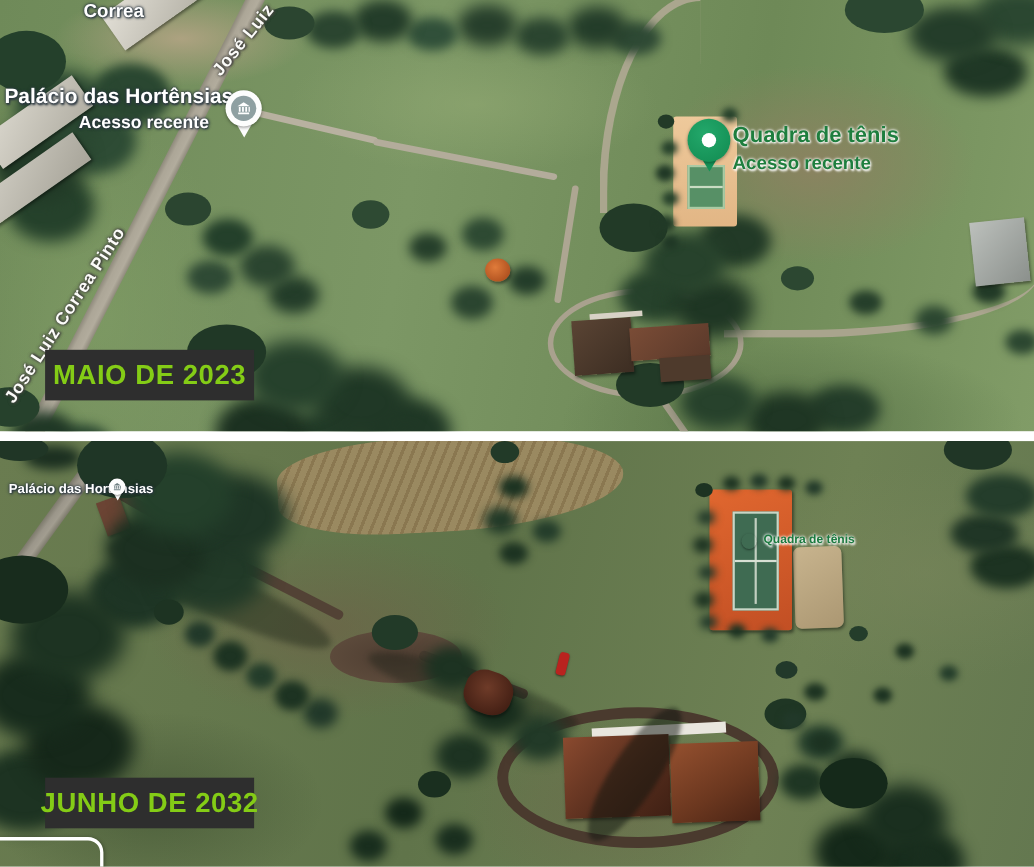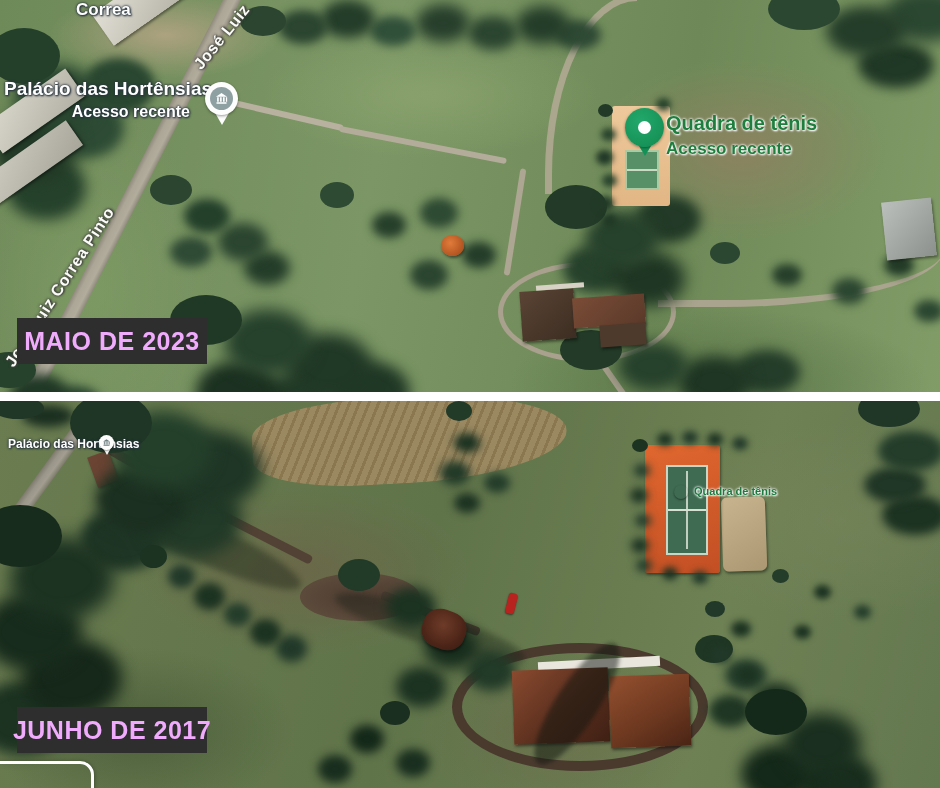--- a/index.html
+++ b/index.html
@@ -35,21 +35,21 @@
 
   .lbl-w { color:#fff; font-weight:700; white-space:nowrap; z-index:22;
     text-shadow:0 0 2px #2b3740,0 0 3px #2b3740,1px 1px 2px #2b3740; }
   .lbl-g { color:#1e7e3e; font-weight:600; white-space:nowrap; z-index:22;
     text-shadow:0 0 2px #fff,0 0 3px #fff,1px 1px 2px #fff; }
   .street { color:#fbfbf8; font-weight:700; letter-spacing:.6px; white-space:nowrap;
     text-shadow:0 0 3px #4a4a46,0 0 3px #4a4a46,1px 1px 2px #3c3c38; z-index:12; }
 
   .badge { width:190px; height:46px; background:#2e2e2e; z-index:30;
     display:flex; align-items:center; justify-content:center;
-    color:#f0abfc; font-weight:800; font-size:25px; letter-spacing:.5px; white-space:nowrap; }
+    color:#84cc16; font-weight:800; font-size:25px; letter-spacing:.5px; white-space:nowrap;margin-left:24px; }
 
   .pinwrap { z-index:24; }
   .pin-circ { border-radius:50%; position:absolute; }
   .tail { width:0; height:0; position:absolute; }
 
   .minimap { left:-6px; top:-27px; width:100px; height:60px; z-index:30;
     border:3px solid #fff; border-radius:0 14px 0 0;
     background:
       radial-gradient(circle at 10% 96%, #8fc07c 0 26%, rgba(143,192,124,0) 30%),
       linear-gradient(115deg, rgba(170,205,232,0) 22%, #aacdе8 24%, #aacde8 48%, rgba(170,205,232,0) 50%),
@@ -181,18 +181,18 @@
       <div class="pin-circ" style="left:0;top:0;width:15px;height:15px;background:#fdfdfd;display:flex;align-items:center;justify-content:center;box-shadow:0 1px 2px rgba(0,0,0,.4)">
         <svg width="9" height="9" viewBox="0 0 24 24" style="position:static">
             <path fill="#6e7f82" d="M12 3 3 9h18L12 3zM5 10h2.6v7H5v-7zm4.7 0h2.6v7H9.7v-7zm4.7 0H17v7h-2.6v-7zm4.7 0H21v7h-1.9v-7zM4 18h16v2.5H4V18z"></path>
           </svg>
       </div>
     </div>
 
     <div class="pin-circ pinwrap" style="left:674px;top:84px;width:14px;height:14px;background:radial-gradient(circle,#14video 0,#149a5b 0 3px,#ffffff 3px 4.6px,#149a5b 4.6px);box-shadow:0 1px 2px rgba(0,0,0,.45)"></div>
     <div class="lbl-g" style="left:694px;top:84px;font-size:11px;color:#1c7a40">Quadra de tênis</div>
 
-    <div class="badge" style="left:17px;top:306px">JUNHO DE 2017</div>
+    <div class="badge" style="left:17px;top:306px">JUNHO DE 2032</div>
 
     <div class="minimap" style="top:360px"></div>
   </section>
 
 </div>
 
 </body></html>

